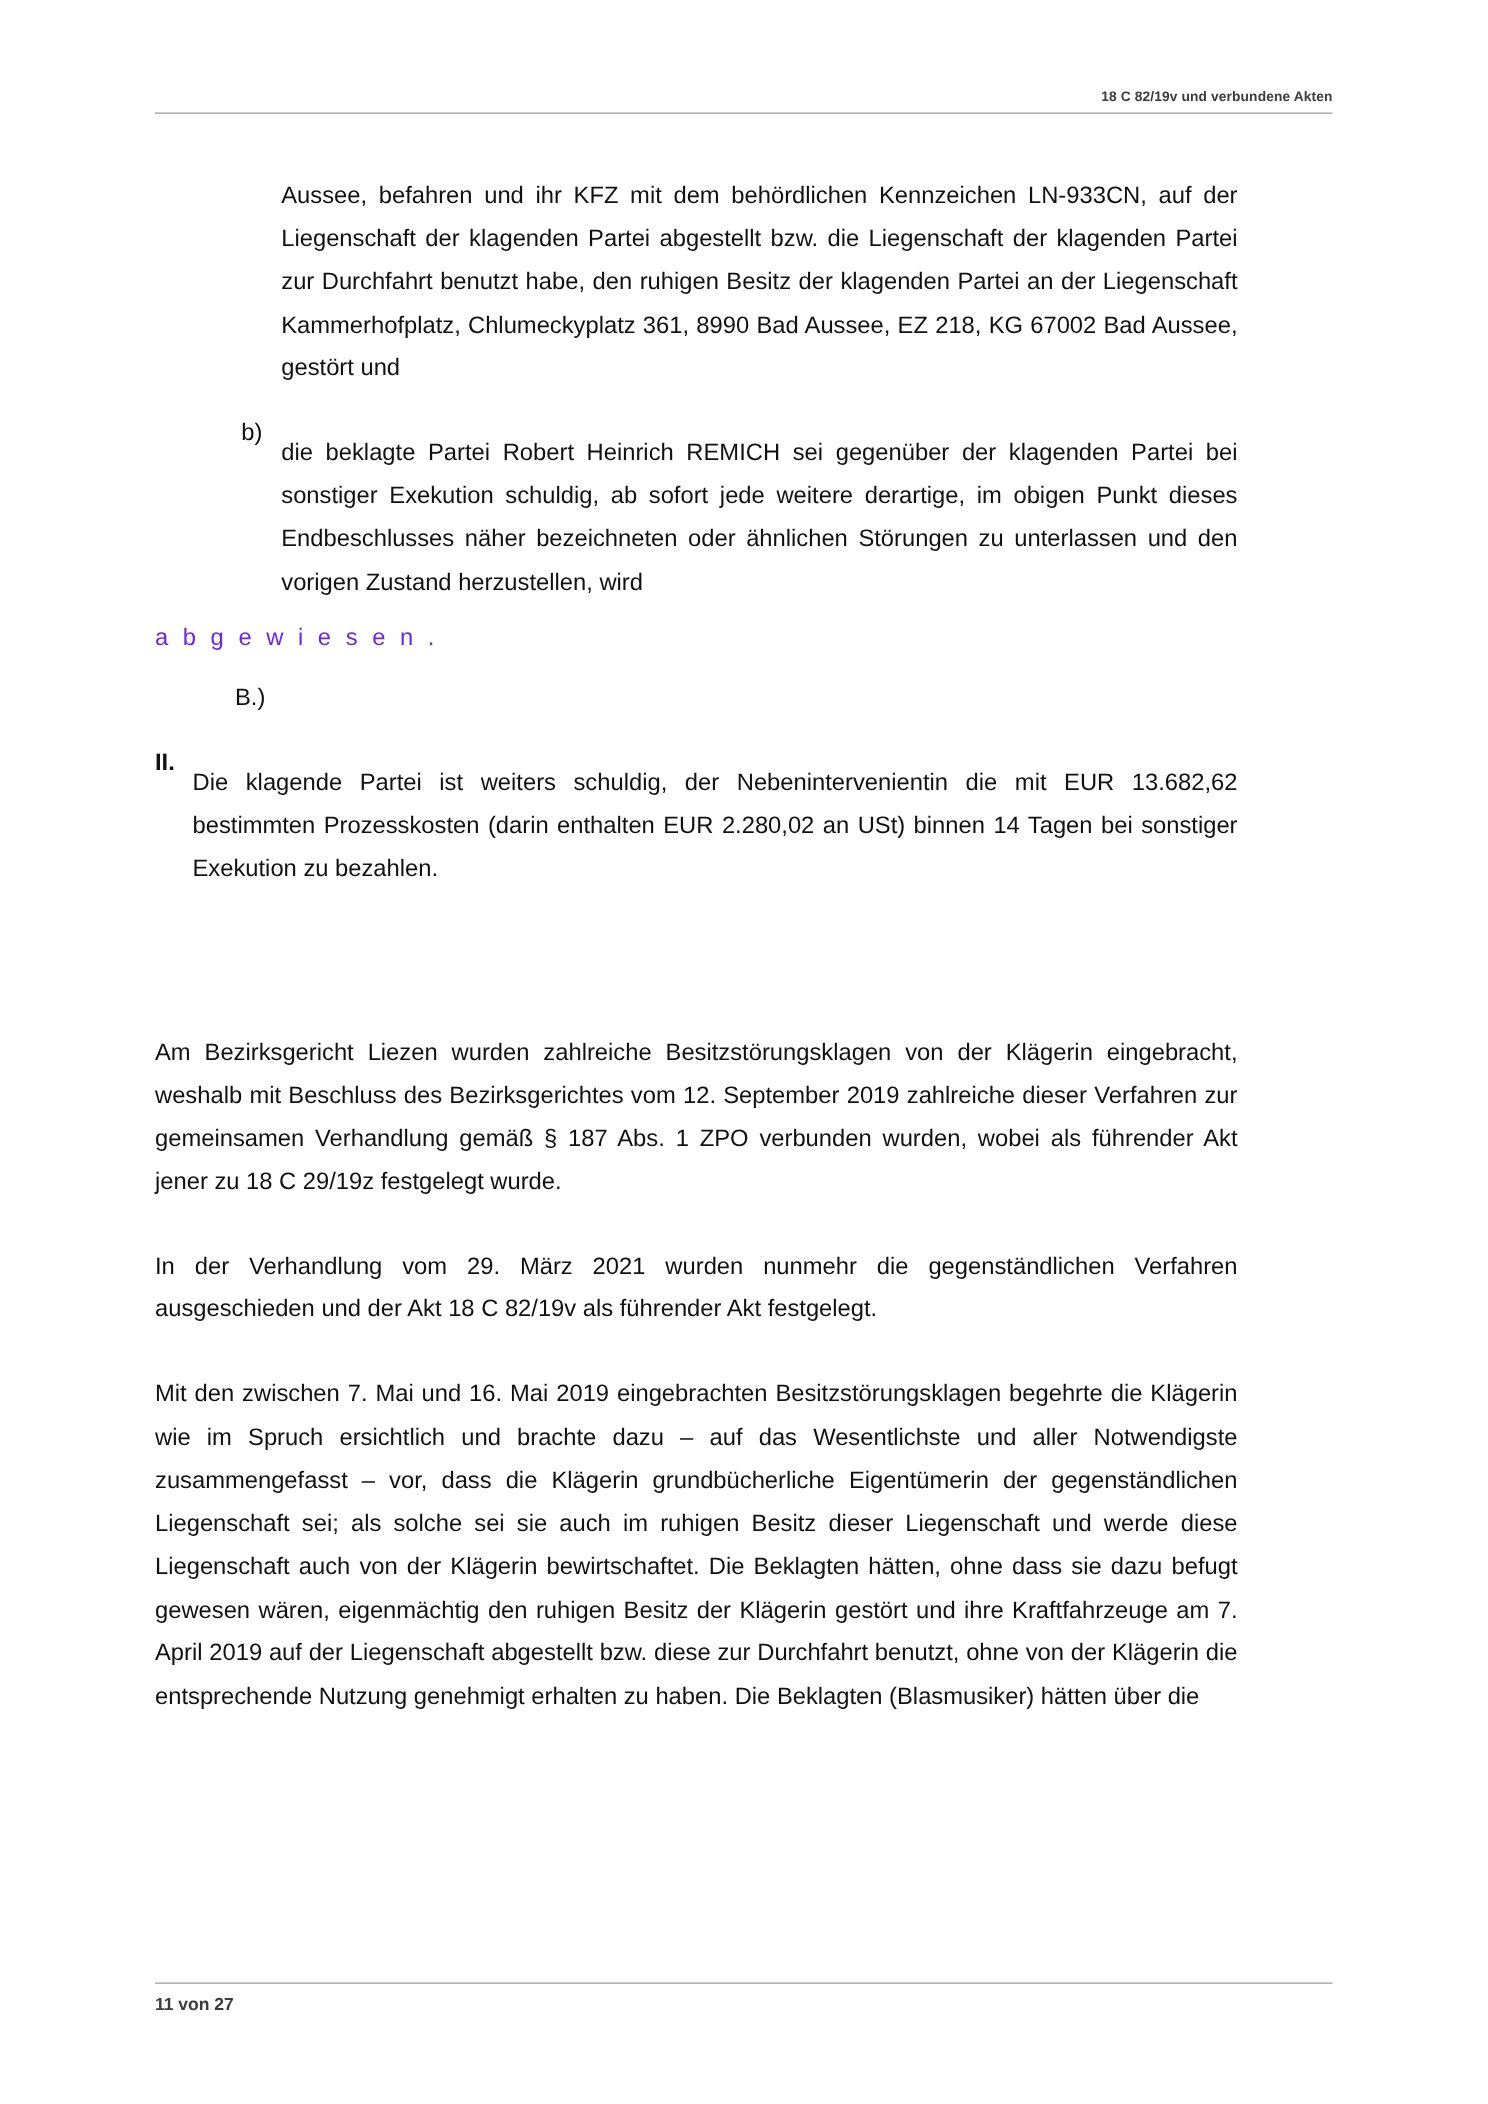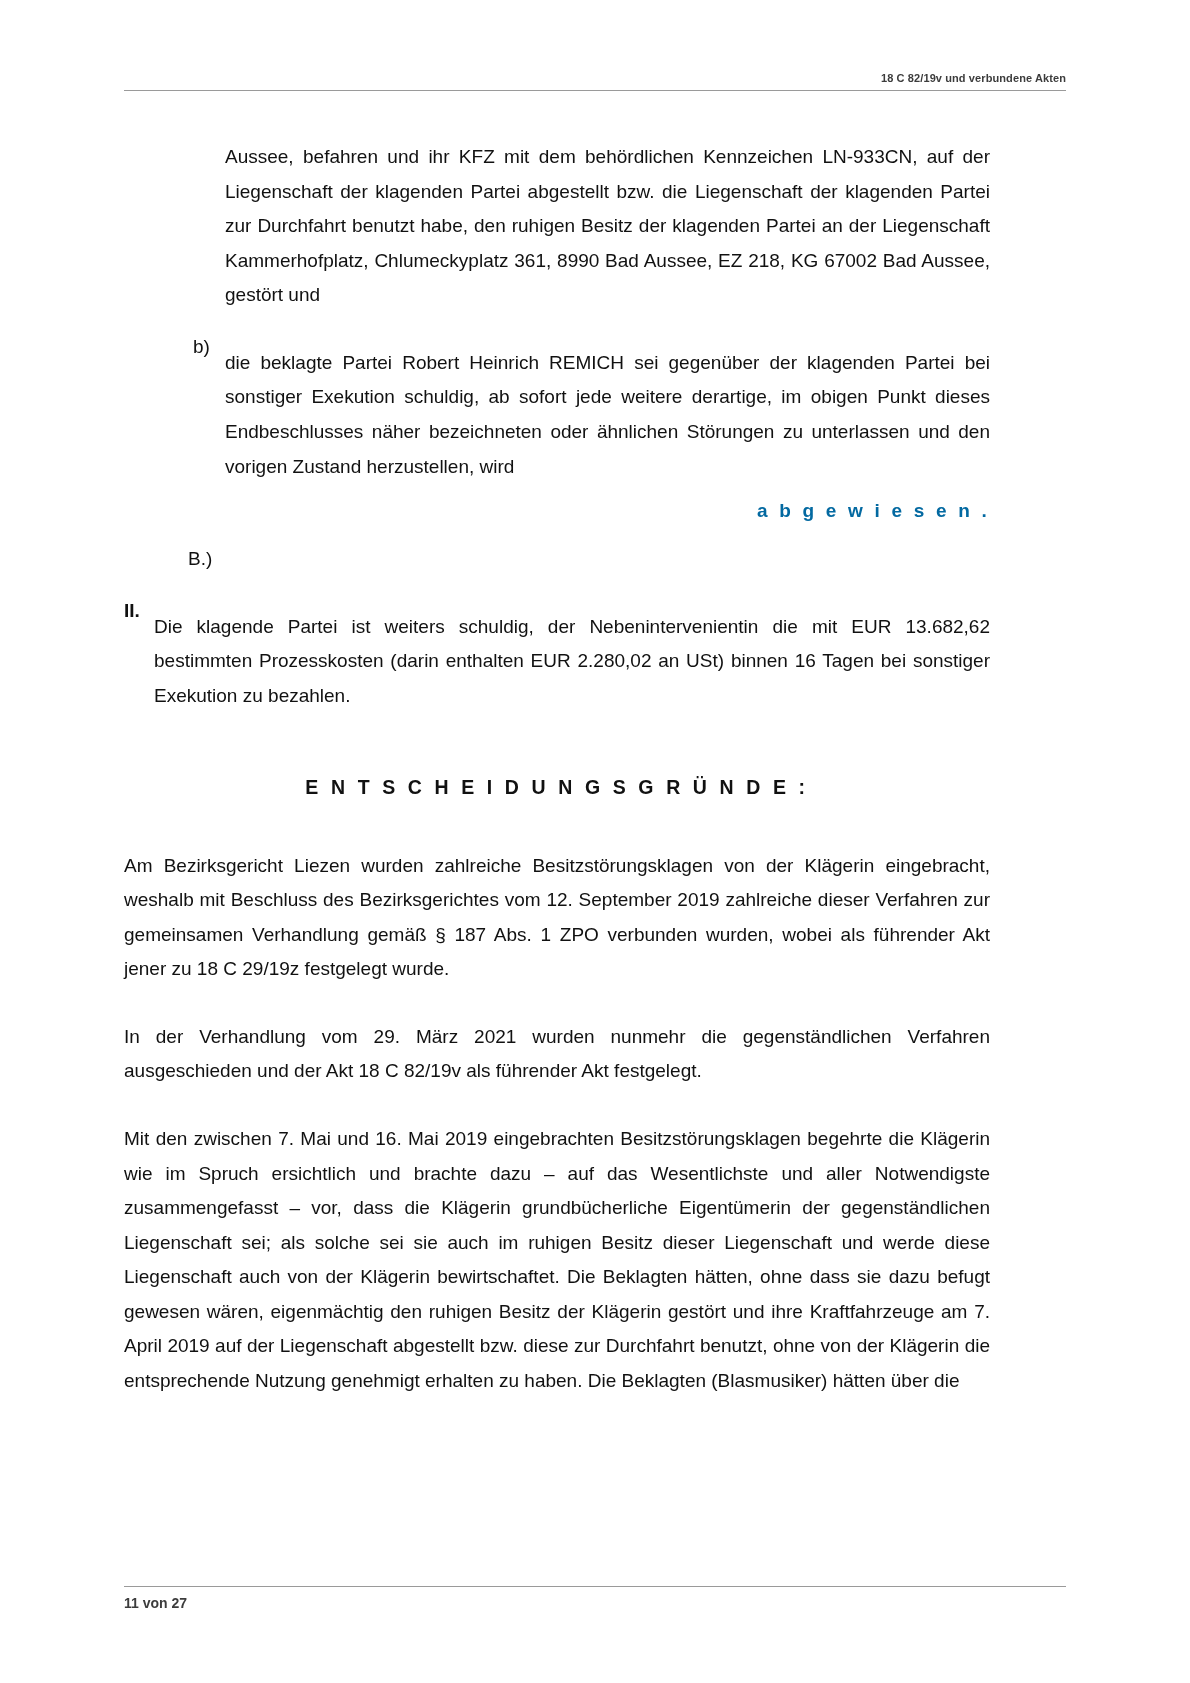--- a/index.html
+++ b/index.html
@@ -84,26 +84,26 @@
   .marker-II {
     width: 30px;
     box-sizing: border-box;
     font-weight: bold;
   }
   .list-body {
     flex: 1 1 auto;
   }
   .list-body.b-body { width: 765px; }
   .centered-bold {
-    text-align: right;
+    text-align: left;
     font-size: 19px;
-    font-weight: bold;
+    font-weight: normal;
     letter-spacing: 3.2px;
     margin: 16px 0 20px 0;
-    color: #0369a1;
+    color: #6d28d9;
   }
   .section-title {
     text-align: center;
     font-size: 19.5px;
     font-weight: bold;
     letter-spacing: 3.6px;
     color: #111;
   }
   .underline {
   }
@@ -156,27 +156,26 @@
 
     <div class="list-row">
       <div class="list-marker marker-B">B.)</div>
     </div>
 
     <div class="para-gap"></div>
 
     <div class="list-row">
       <div class="list-marker marker-II">II.</div>
       <div class="list-body">
-        <p>Die klagende Partei ist weiters schuldig, der Nebenintervenientin die mit EUR 13.682,62 bestimmten Prozesskosten (darin enthalten EUR 2.280,02 an USt) binnen 16 Tagen bei sonstiger Exekution zu bezahlen.</p>
+        <p>Die klagende Partei ist weiters schuldig, der Nebenintervenientin die mit EUR 13.682,62 bestimmten Prozesskosten (darin enthalten EUR 2.280,02 an USt) binnen 14 Tagen bei sonstiger Exekution zu bezahlen.</p>
       </div>
     </div>
 
     <div class="spacer-large"></div>
 
-    <div class="section-title">E N T S C H E I D U N G S G R Ü N D E :</div>
 
     <div class="spacer-title"></div>
 
     <p>Am Bezirksgericht Liezen wurden zahlreiche Besitzstörungsklagen von der Klägerin eingebracht, weshalb mit Beschluss des Bezirksgerichtes vom 12. September 2019 zahlreiche dieser Verfahren zur gemeinsamen Verhandlung gemäß § 187 Abs. 1 ZPO verbunden wurden, wobei als führender Akt jener zu 18 C 29/19z festgelegt wurde.</p>
 
     <div class="para-gap"></div>
 
     <p>In der Verhandlung vom 29. März 2021 wurden nunmehr die gegenständlichen Verfahren ausgeschieden und der Akt 18 C 82/19v als führender Akt festgelegt.</p>
 
     <div class="para-gap"></div>

